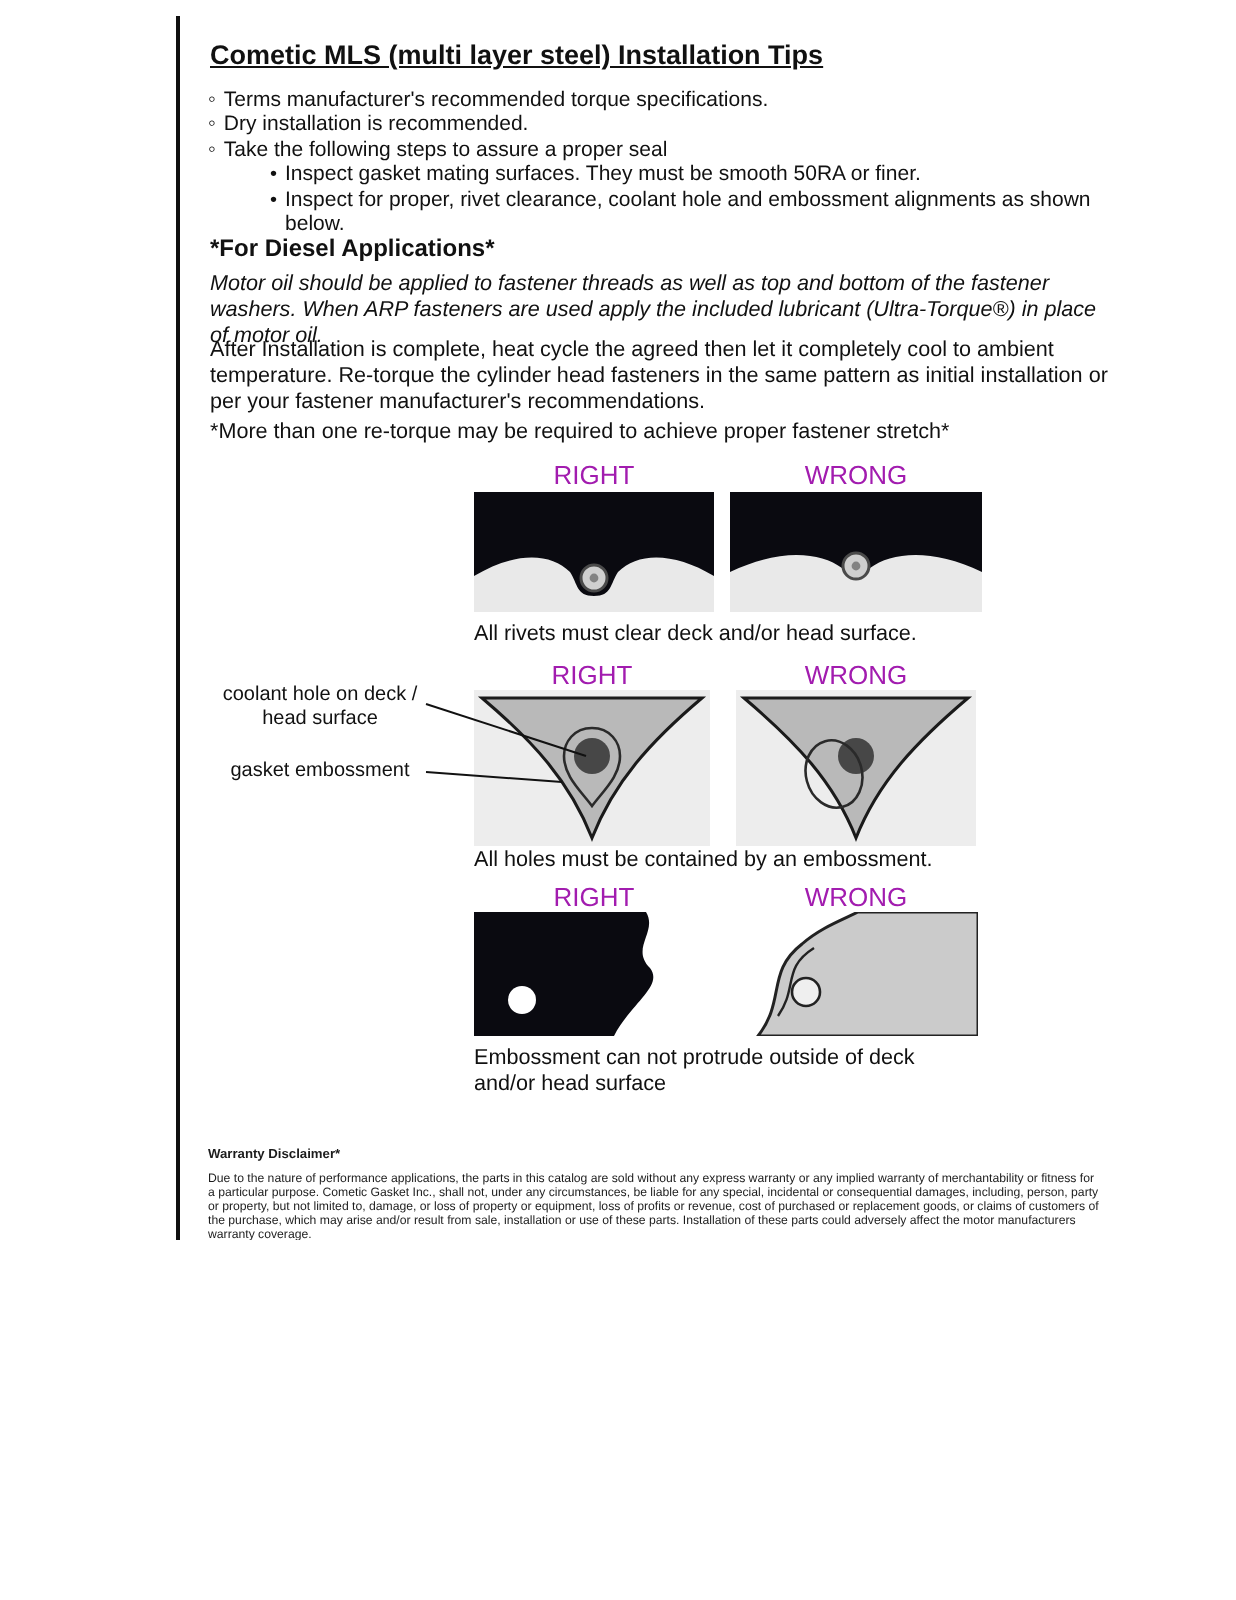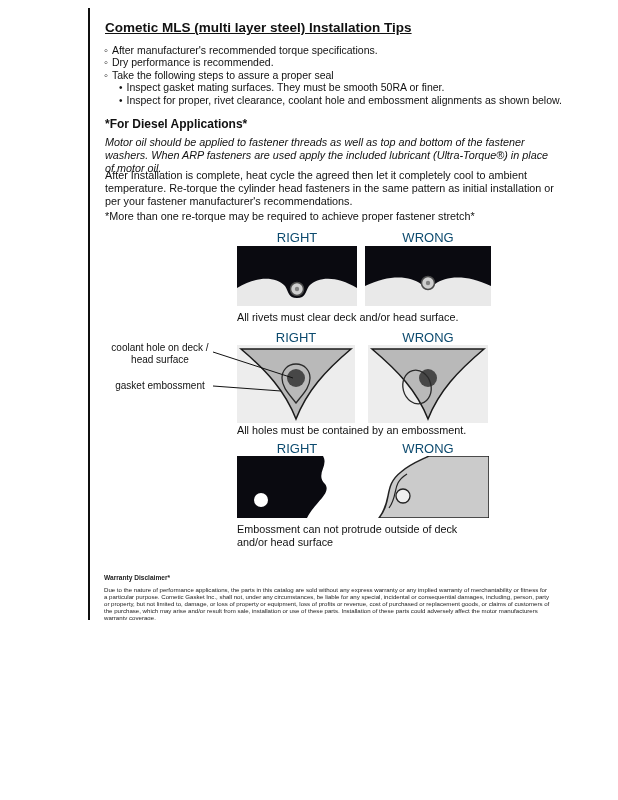--- a/index.html
+++ b/index.html
@@ -12,30 +12,30 @@
   .vline { position:absolute; left:88px; top:8px; width:2px; height:784px; background:#101010; }
 
   .title {
     position:absolute; left:105px; top:20px; font-size:13.5px; font-weight:700;
     text-decoration:underline;
   }
 
   .bullets { position:absolute; left:104px; top:44px; font-size:10.5px; line-height:12.3px; width:460px; }
   .bullet { display:flex; }
   .open-bullet::before { content:"◦"; font-size:11px; margin-right:4px; }
-  .sub-bullets { margin-left:15px; }
+  .sub-bullets { margin-left:31px; }
   .dot-bullet::before { content:"•"; font-size:10px; margin-right:4px; }
 
   .diesel-heading { position:absolute; left:105px; top:117px; font-size:12px; font-weight:700;text-align:right; }
   .para { position:absolute; left:105px; width:452px; font-size:10.8px; line-height:13.2px; }
   .para1 { top:136px;font-style:italic; }
   .para2 { top:169px; }
   .para3 { top:210px; }
 
-  .dlabel { position:absolute; font-size:13px; color:#0c4a6e; text-align:center; }
+  .dlabel { position:absolute; font-size:13px; color:#a21caf; text-align:center; }
   .caption { position:absolute; font-size:10.8px; line-height:12.5px; }
 
   .diag { position:absolute; display:block; }
   .annot { position:absolute; left:110px; width:100px; font-size:10px; line-height:11.5px; text-align:center; }
   .annot1 { top:342px; }
   .annot2 { top:380px; }
   .overlay { position:absolute; left:0; top:0; pointer-events:none; }
 
   .legal { position:absolute; left:104px; top:574px; width:446px; color:#1c1c1c; }
   .legal-heading { font-size:6.6px; font-weight:700; margin-bottom:5px; }
@@ -48,25 +48,25 @@
 <body>
 
 <div id="page">
   <div class="vline"></div>
 
   <h1 class="title">Cometic MLS (multi layer steel) Installation Tips</h1>
 
   <div class="bullets">
     <div class="bullet">
       <span class="open-bullet"></span>
-      <span>After manufacturer's recommended torque specifications.</span>
+      <span>Terms manufacturer's recommended torque specifications.</span>
     </div>
     <div class="bullet">
       <span class="open-bullet"></span>
-      <span>Dry performance is recommended.</span>
+      <span>Dry installation is recommended.</span>
     </div>
     <div class="bullet">
       <span class="open-bullet"></span>
       <span>Take the following steps to assure a proper seal</span>
     </div>
     <div class="sub-bullets">
       <div class="bullet">
         <span class="dot-bullet"></span>
         <span>Inspect gasket mating surfaces.  They must be smooth 50RA or finer.</span>
       </div>

